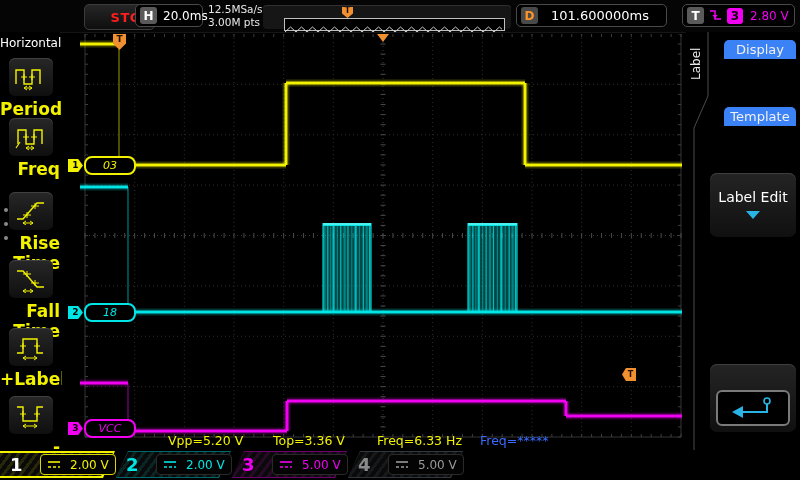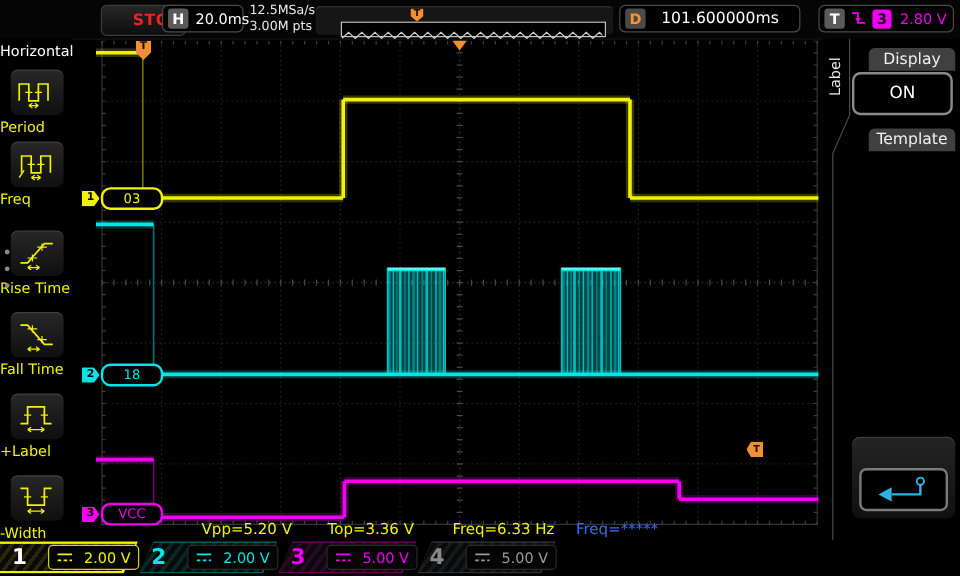--- a/index.html
+++ b/index.html
@@ -29,47 +29,47 @@
   #d-box .badge{background:#4a4a4a;color:#ff9428;}
   #d-box .val{color:#fff;font-size:13px;margin:4px auto;}
   #t-box{left:682px;width:113px;}
   #t-box .lvl{color:#f200f2;font-size:12px;margin-left:7px;}
   #t-box .src{background:#f200f2;color:#100010;margin-left:4px;width:16px;height:16px;}
   
   #leftmenu{position:absolute;left:0;top:32px;width:60px;height:418px;background:#000;}
   #leftmenu .title{position:absolute;top:4px;width:60px;text-align:center;color:#fff;font-size:12px;}
   .lbtn{position:absolute;left:9px;width:44px;height:38px;background:linear-gradient(#272727,#0f0f0f);
         border-radius:6px;box-shadow:inset 0 1px 0 #414141;display:flex;align-items:center;justify-content:center;}
-  .llabel{position:absolute;width:60px;text-align:left;color:#f2f200;font-size:12px;}
+  .llabel{position:absolute;width:60px;text-align:right;color:#f2f200;font-size:17px;font-weight:bold;}
   .dots{position:absolute;left:4px;top:176px;display:flex;flex-direction:column;gap:10px;}
   .dots i{width:4px;height:4px;border-radius:50%;background:#8a8a8a;}
   
   #display{position:absolute;left:62px;top:34px;width:624px;height:404px;background:#000;}
   #grid,#wave{position:absolute;left:0;top:0;}
   #tflag{position:absolute;left:51px;top:0;width:13px;height:16px;background:#f09030;color:#201000;font-size:9px;
          font-weight:bold;text-align:center;line-height:11px;clip-path:polygon(0 0,100% 0,100% 60%,50% 100%,0 60%);}
   #ctri{position:absolute;left:315px;top:0;width:0;height:0;border-left:6px solid transparent;
         border-right:6px solid transparent;border-top:8px solid #f09030;}
   #tlevel{position:absolute;left:622px;top:368px;width:14px;height:13px;background:#f09030;color:#201000;
           font-size:8px;font-weight:bold;line-height:13px;text-align:center;text-indent:3px;
           clip-path:polygon(28% 0,100% 0,100% 100%,28% 100%,0 50%);}
   .chmark{position:absolute;display:flex;align-items:center;}
   .chmark .arrow{width:15px;height:13px;font-size:9px;font-weight:bold;color:#000;text-align:center;line-height:13px;
           clip-path:polygon(0 0,68% 0,100% 50%,68% 100%,0 100%);}
   .chmark .lab{width:48px;height:15px;border:2px solid;border-radius:8px;background:#000;margin-left:1px;
-          font-size:11px;text-align:center;line-height:15px;}
+          font-size:11px;text-align:center;line-height:15px;font-style:italic;}
   
   #meas{position:absolute;left:62px;top:433px;width:700px;height:15px;font-size:12.5px;}
   #meas span{position:absolute;white-space:nowrap;color:#f2f200;}
   #meas .blue{color:#3a6cff;}
   
   #rightmenu{position:absolute;left:686px;top:32px;width:114px;height:418px;background:#000;}
   #label-tab{position:absolute;left:2px;top:10px;width:16px;height:60px;color:#e8e8e8;font-size:12px;
              transform:rotate(-90deg);transform-origin:center;white-space:nowrap;text-align:center;line-height:60px;}
-  .rm-head{position:absolute;left:38px;width:72px;height:19px;background:#404040;border-radius:5px 5px 0 0;
+  .rm-head{position:absolute;left:38px;width:72px;height:19px;background:#3b82f6;border-radius:5px 5px 0 0;
            color:#f0f0f0;font-size:13px;text-align:center;line-height:19px;}
   .rm-val{position:absolute;left:24px;width:84px;height:36px;background:#000;border:2px solid #8a8a8a;border-radius:7px;
           color:#fff;font-size:14px;display:flex;align-items:center;justify-content:center;box-sizing:border-box;}
   .rm-btn{position:absolute;left:24px;width:86px;background:linear-gradient(#242424,#101010);border-radius:7px;
           box-shadow:inset 0 1px 0 #3e3e3e;color:#fff;font-size:14px;text-align:center;}
   .tri-left{width:0;height:0;border-top:6px solid transparent;border-bottom:6px solid transparent;
             border-right:8px solid #2ab4e6;position:absolute;left:5px;top:11px;}
   .tri-down{width:0;height:0;border-left:7px solid transparent;border-right:7px solid transparent;
             border-top:8px solid #2ab4e6;margin:6px auto 0;}
   #ret-inner{position:absolute;left:6px;right:6px;top:26px;bottom:6px;background:#000;border:2px solid #7a7a7a;border-radius:6px;
@@ -608,24 +608,25 @@
     <span style="left:315px">Freq=6.33 Hz</span>
     <span style="left:418px" class="blue">Freq=*****</span>
   </div>
 
   <div id="rightmenu">
     <svg width="114" height="418" style="position:absolute;left:0;top:0">
       <path d="M22,0 L22,64 L8,96 L8,418" stroke="#4a4a4a" stroke-width="1" fill="none"></path>
     </svg>
     <div id="label-tab">Label</div>
     <div class="rm-head" style="top:8px">Display</div>
-    <div class="rm-val" style="top:28px">
-      <span>ON</span>
-    </div>
     <div class="rm-head" style="top:75px">Template</div>
+    <div class="rm-btn" style="top:141px;height:64px">
+      <div style="margin-top:16px">Label Edit</div>
+      <div class="tri-down"></div>
+    </div>
     <div class="rm-btn" style="top:332px;height:68px">
       <div id="ret-inner">
         <svg width="48" height="26">
           <circle cx="38" cy="6" r="3" stroke="#2ab4e6" stroke-width="1.6" fill="none"></circle>
           <path d="M38,9 V17 H14" stroke="#2ab4e6" stroke-width="2" fill="none"></path>
           <path d="M14,11 L14,23 L3,17 Z" fill="#2ab4e6"></path>
         </svg>
       </div>
     </div>
   </div>

